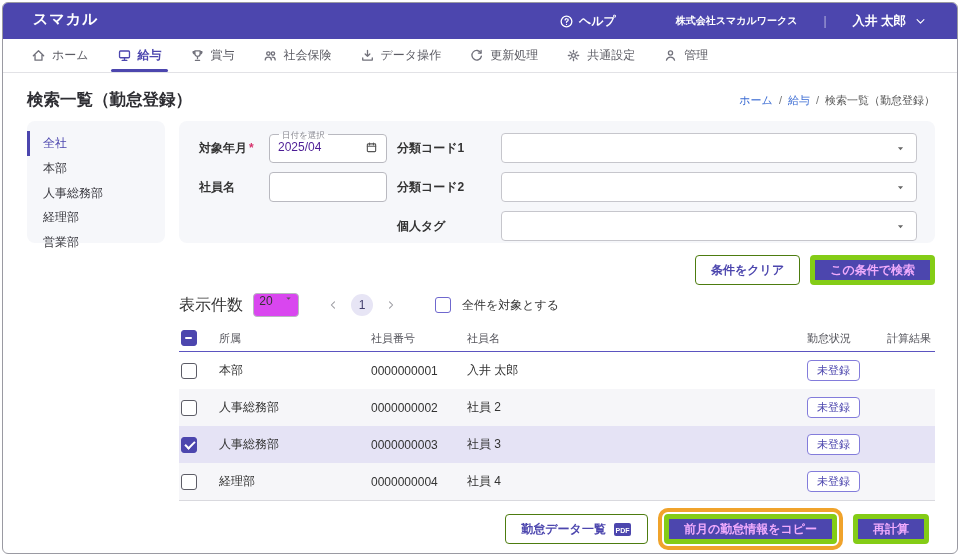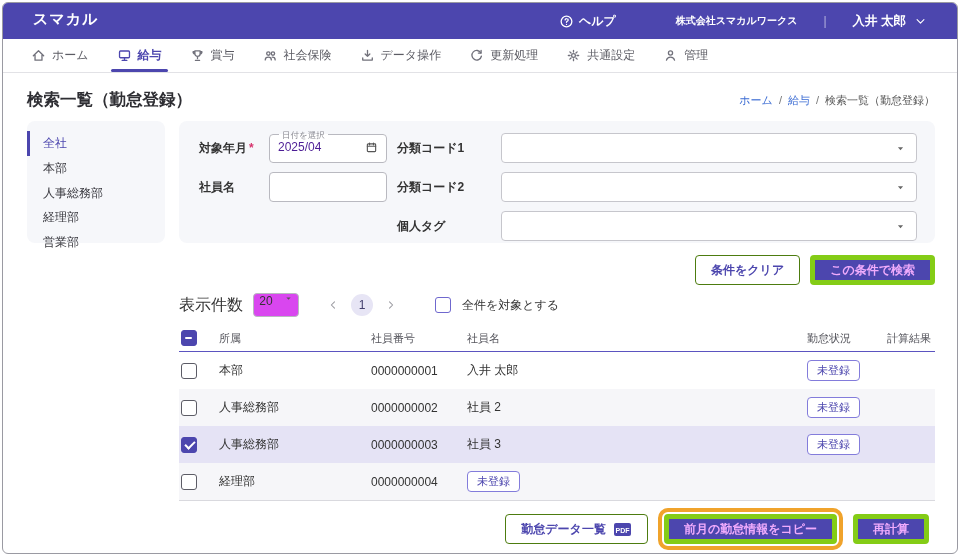--- a/index.html
+++ b/index.html
@@ -373,20 +373,21 @@
             <span>0000000003</span>
             <span>社員 3</span>
             <span><button class="badge">未登録</button></span>
             <span></span>
           </div>
 
           <div class="trow">
             <span class="cb"></span>
             <span>経理部</span>
             <span>0000000004</span>
+            <span>社員 4</span>
             <span><button class="badge">未登録</button></span>
             <span></span>
           </div>
         </div>
 
       </div>
 
       <div class="footer-actions">
         <span class="bwrap">
           <button class="btn btn-outline">

